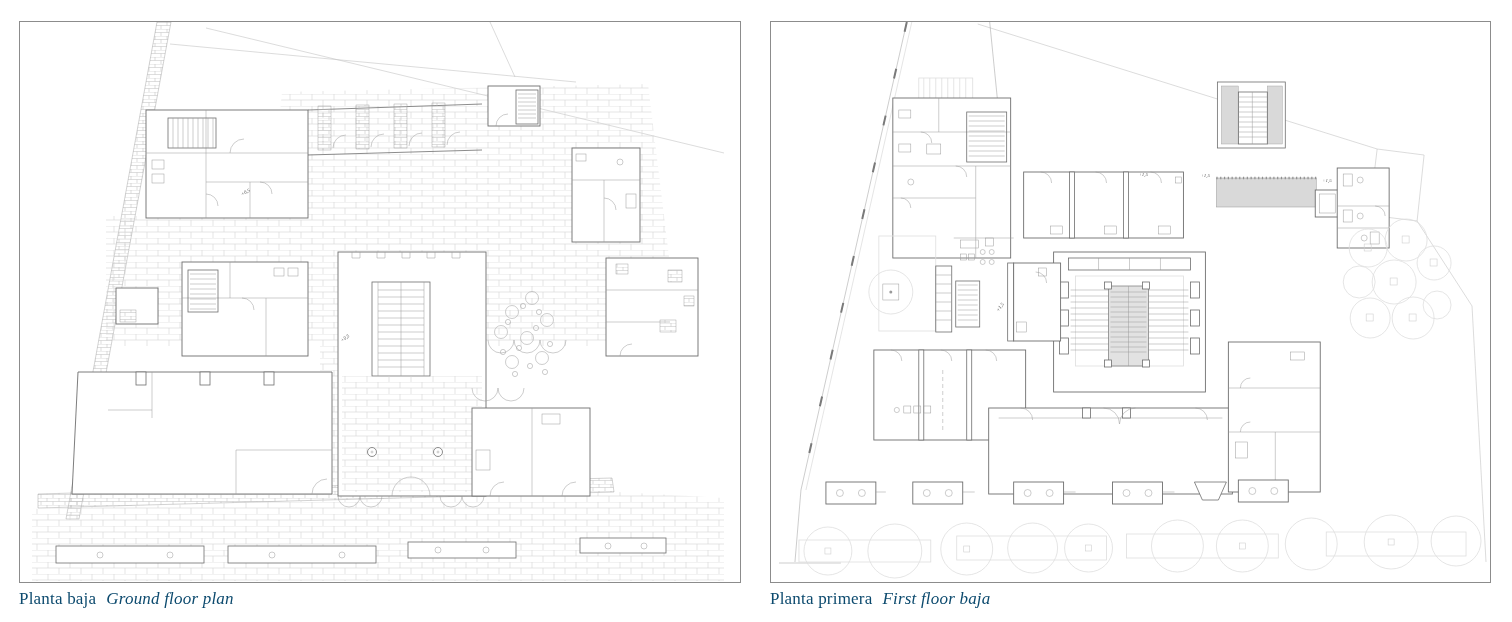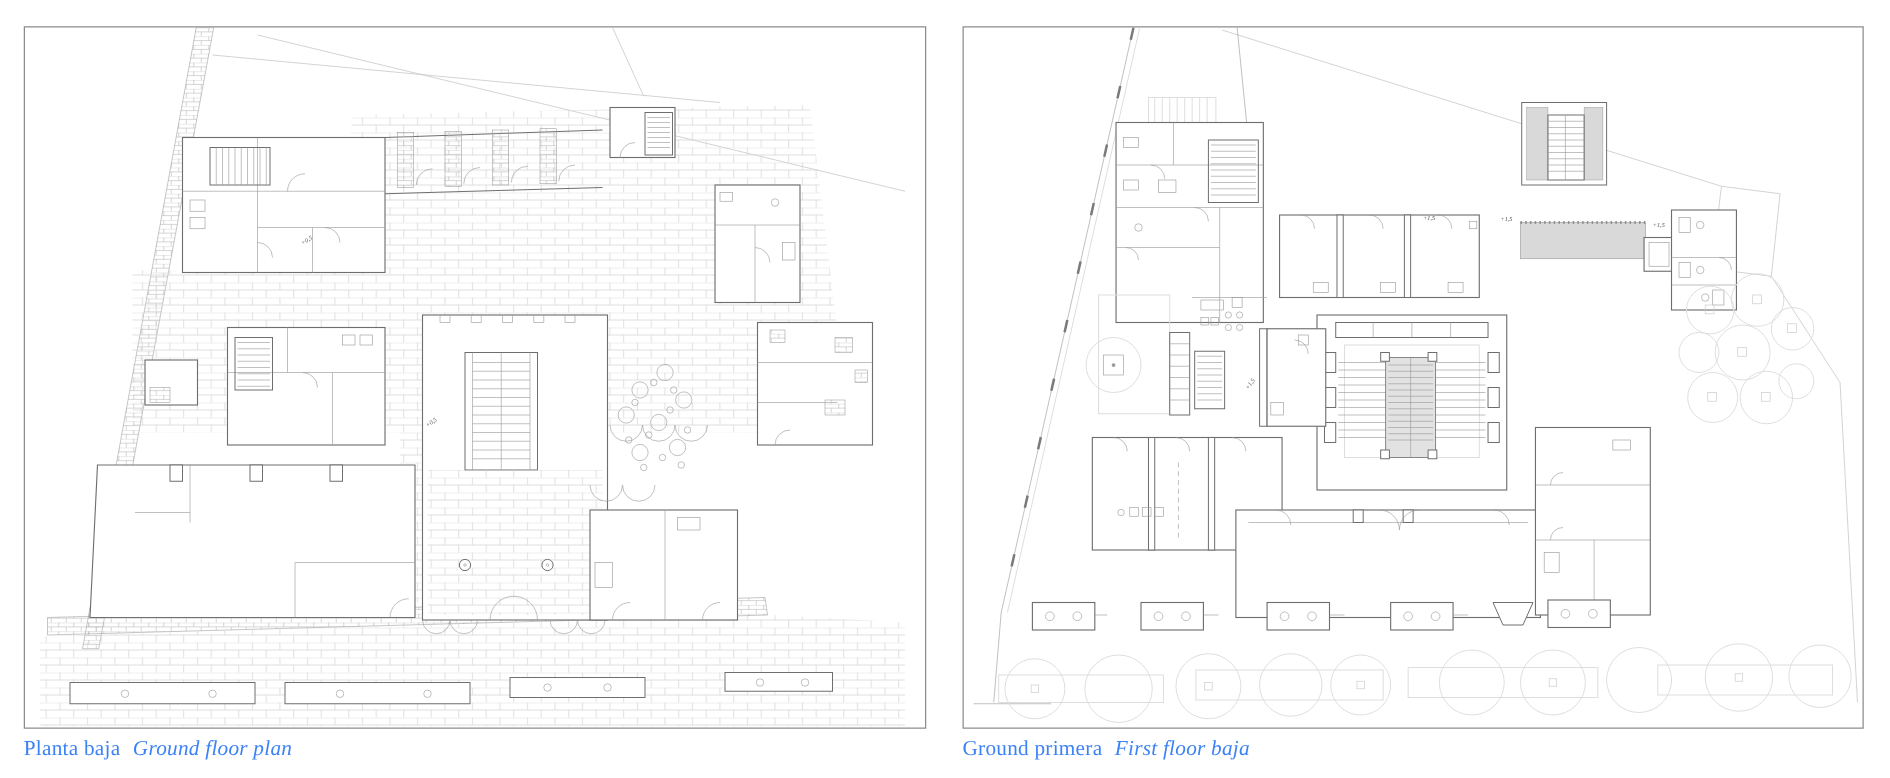--- a/index.html
+++ b/index.html
@@ -2,21 +2,21 @@
 <html><head>
 <meta charset="utf-8">
 <style>
   html,body{margin:0;padding:0;background:#ffffff;width:1512px;height:622px;overflow:hidden;
     font-family:"Liberation Serif", serif;}
   .sheet{position:relative;width:1512px;height:622px;background:#fff;}
   .panel{position:absolute;top:21px;height:562px;border:1px solid #8c8c8c;background:#fff;box-sizing:border-box;}
   .panel.left{left:19px;width:722px;}
   .panel.right{left:770px;width:721px;}
   .panel svg{position:absolute;left:0;top:0;width:100%;height:100%;}
-  .caption{position:absolute;top:589px;font-size:17px;color:#3b82f6;letter-spacing:0.2px;white-space:nowrap;}
+  .caption{position:absolute;top:589px;font-size:17px;color:#0c4a6e;letter-spacing:0.2px;white-space:nowrap;}
   .caption.left{left:19px;}
   .caption.right{left:770px;}
   .caption .en{font-style:italic;margin-left:10px;}
   
   .w{stroke:#6e6e6e;stroke-width:0.9;fill:#fff;}
   .wl{stroke:#6e6e6e;stroke-width:0.8;fill:none;}
   .wlf{stroke:#6e6e6e;stroke-width:0.8;fill:#fff;}
   .t{stroke:#9a9a9a;stroke-width:0.5;fill:none;}
   .f{stroke:#c4c4c4;stroke-width:0.6;fill:none;}
   .ff{stroke:#dedede;stroke-width:0.8;fill:none;}
@@ -419,16 +419,16 @@
         <text x="552" y="160" class="lbl">+1,5</text>
         <text x="228" y="290" class="lbl" transform="rotate(-55 228 290)">+1,5</text>
       </g>
     </svg>
   </div>
 
   <div class="caption left">
     <span class="es">Planta baja</span><span class="en">Ground floor plan</span>
   </div>
   <div class="caption right">
-    <span class="es">Ground primera</span><span class="en">First floor baja</span>
+    <span class="es">Planta primera</span><span class="en">First floor baja</span>
   </div>
 
 </div>
 
 </body></html>

